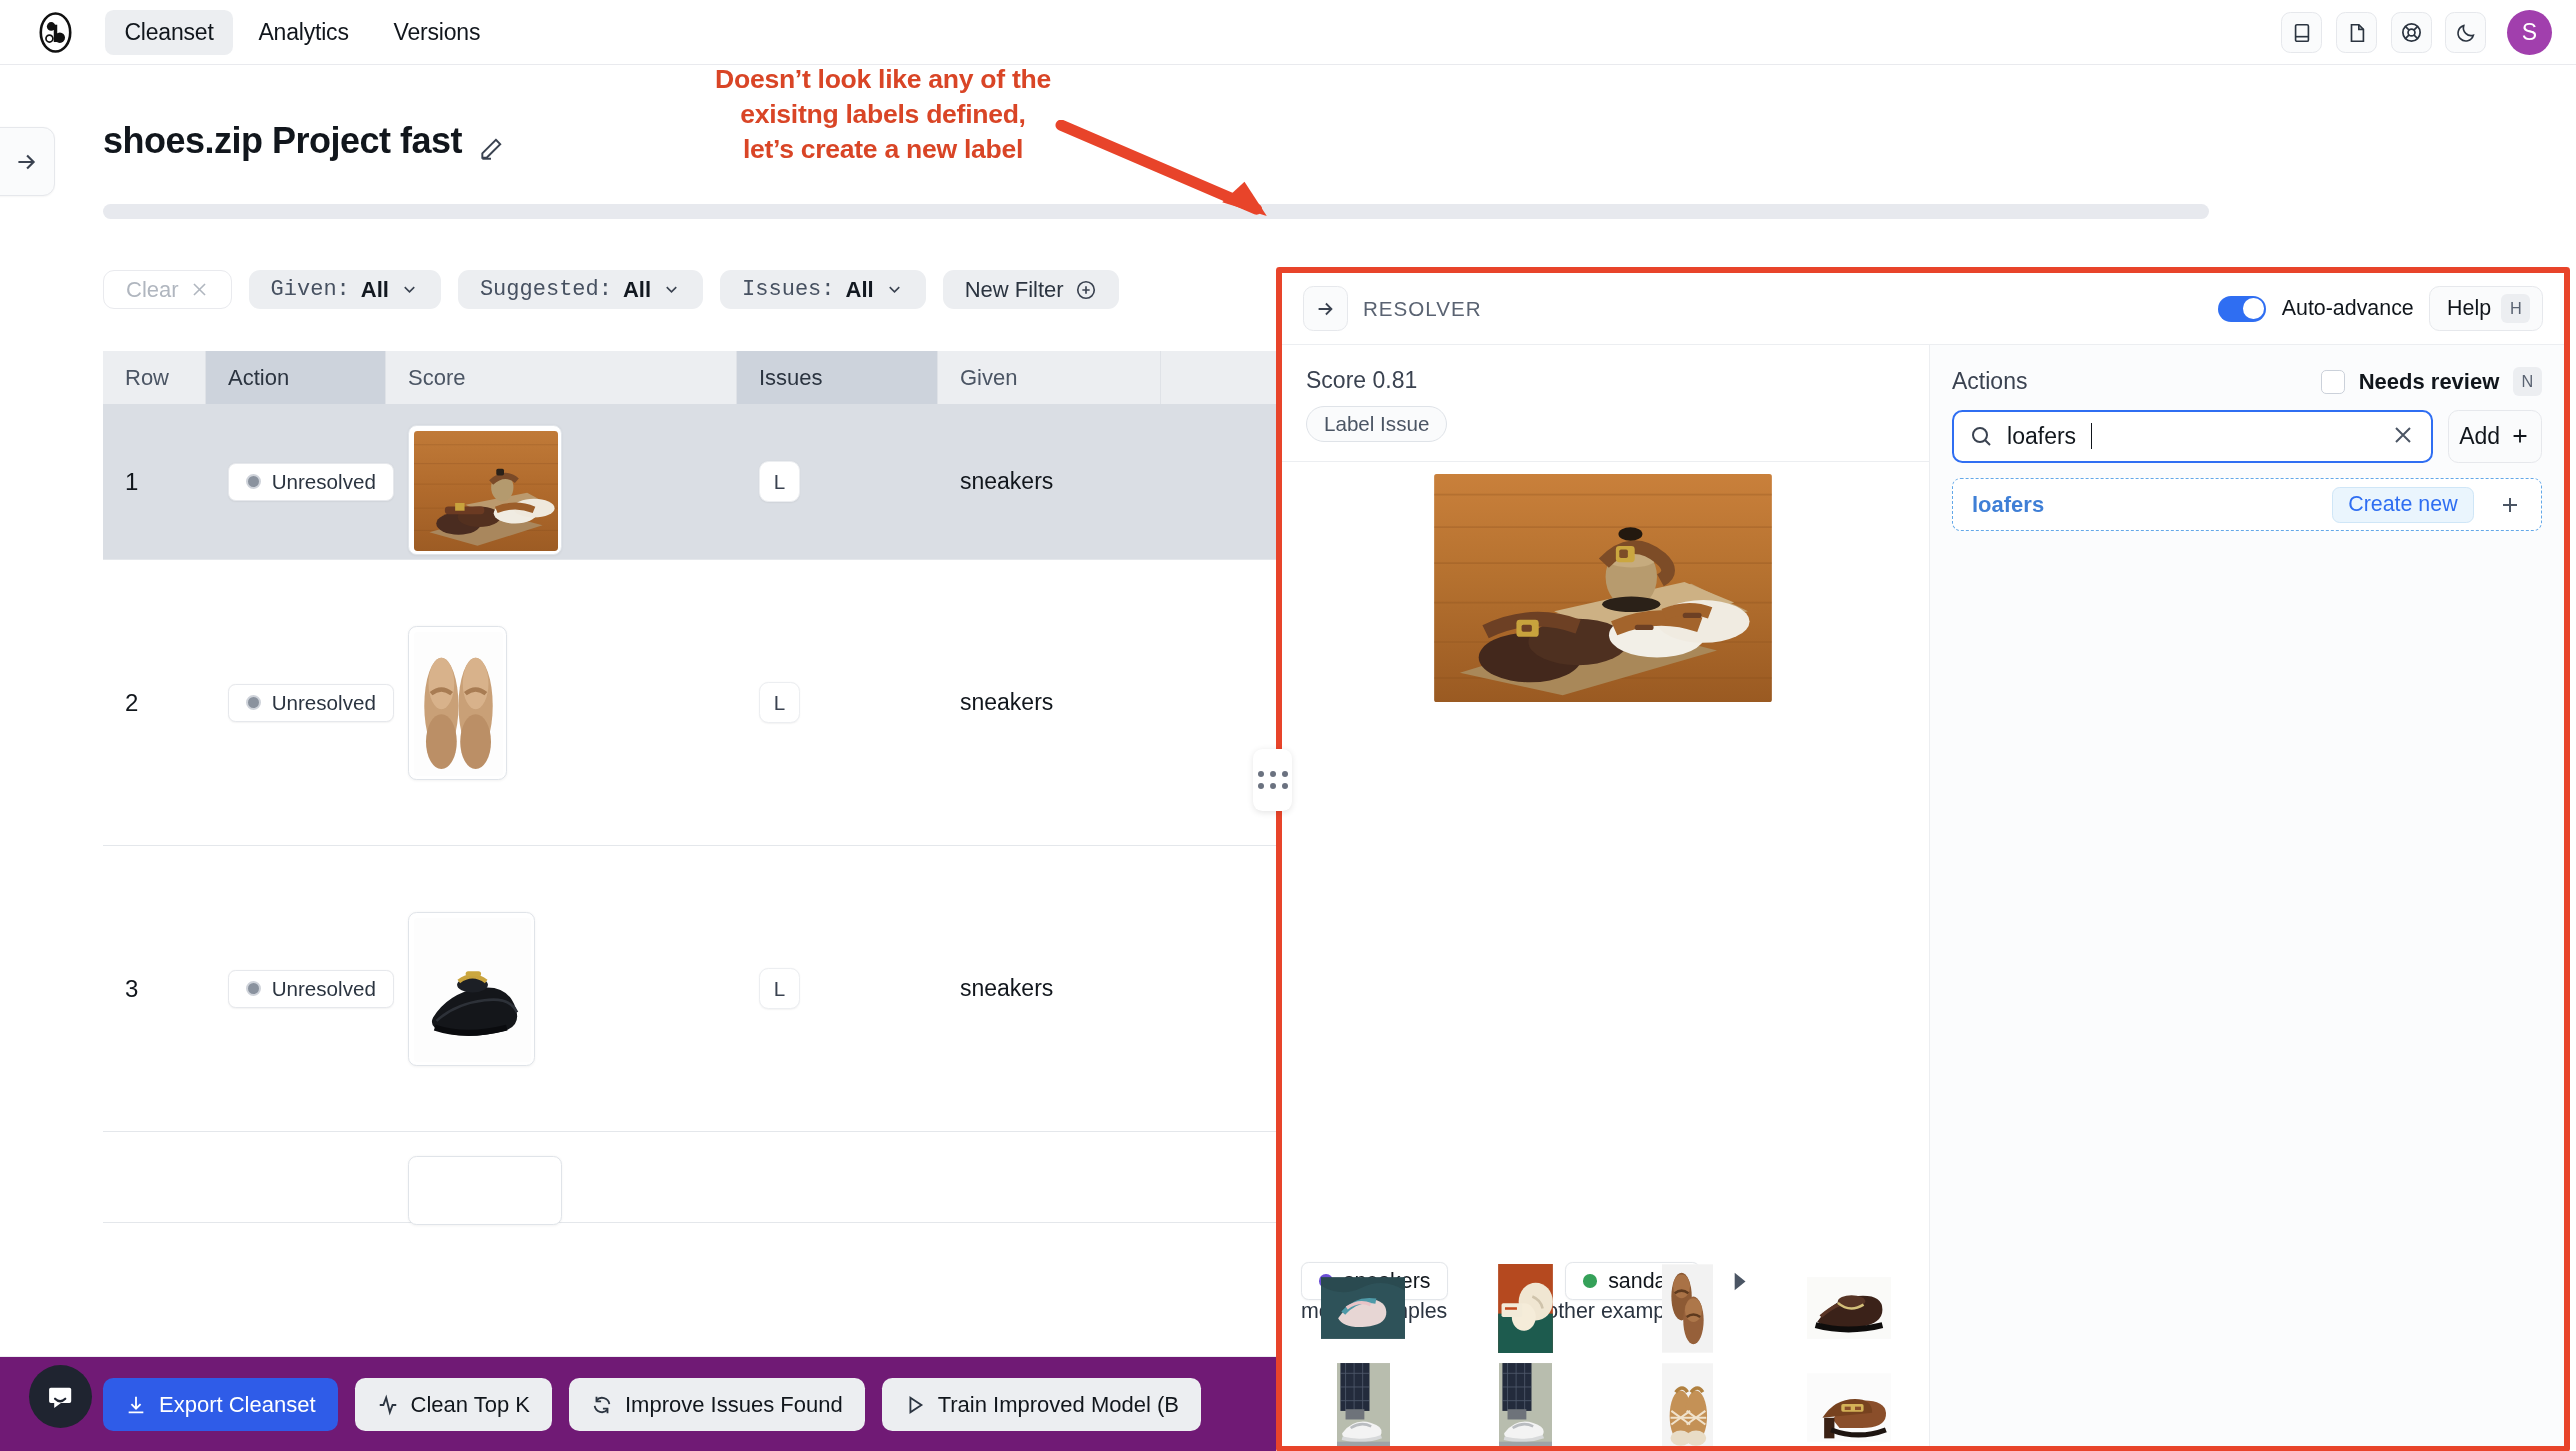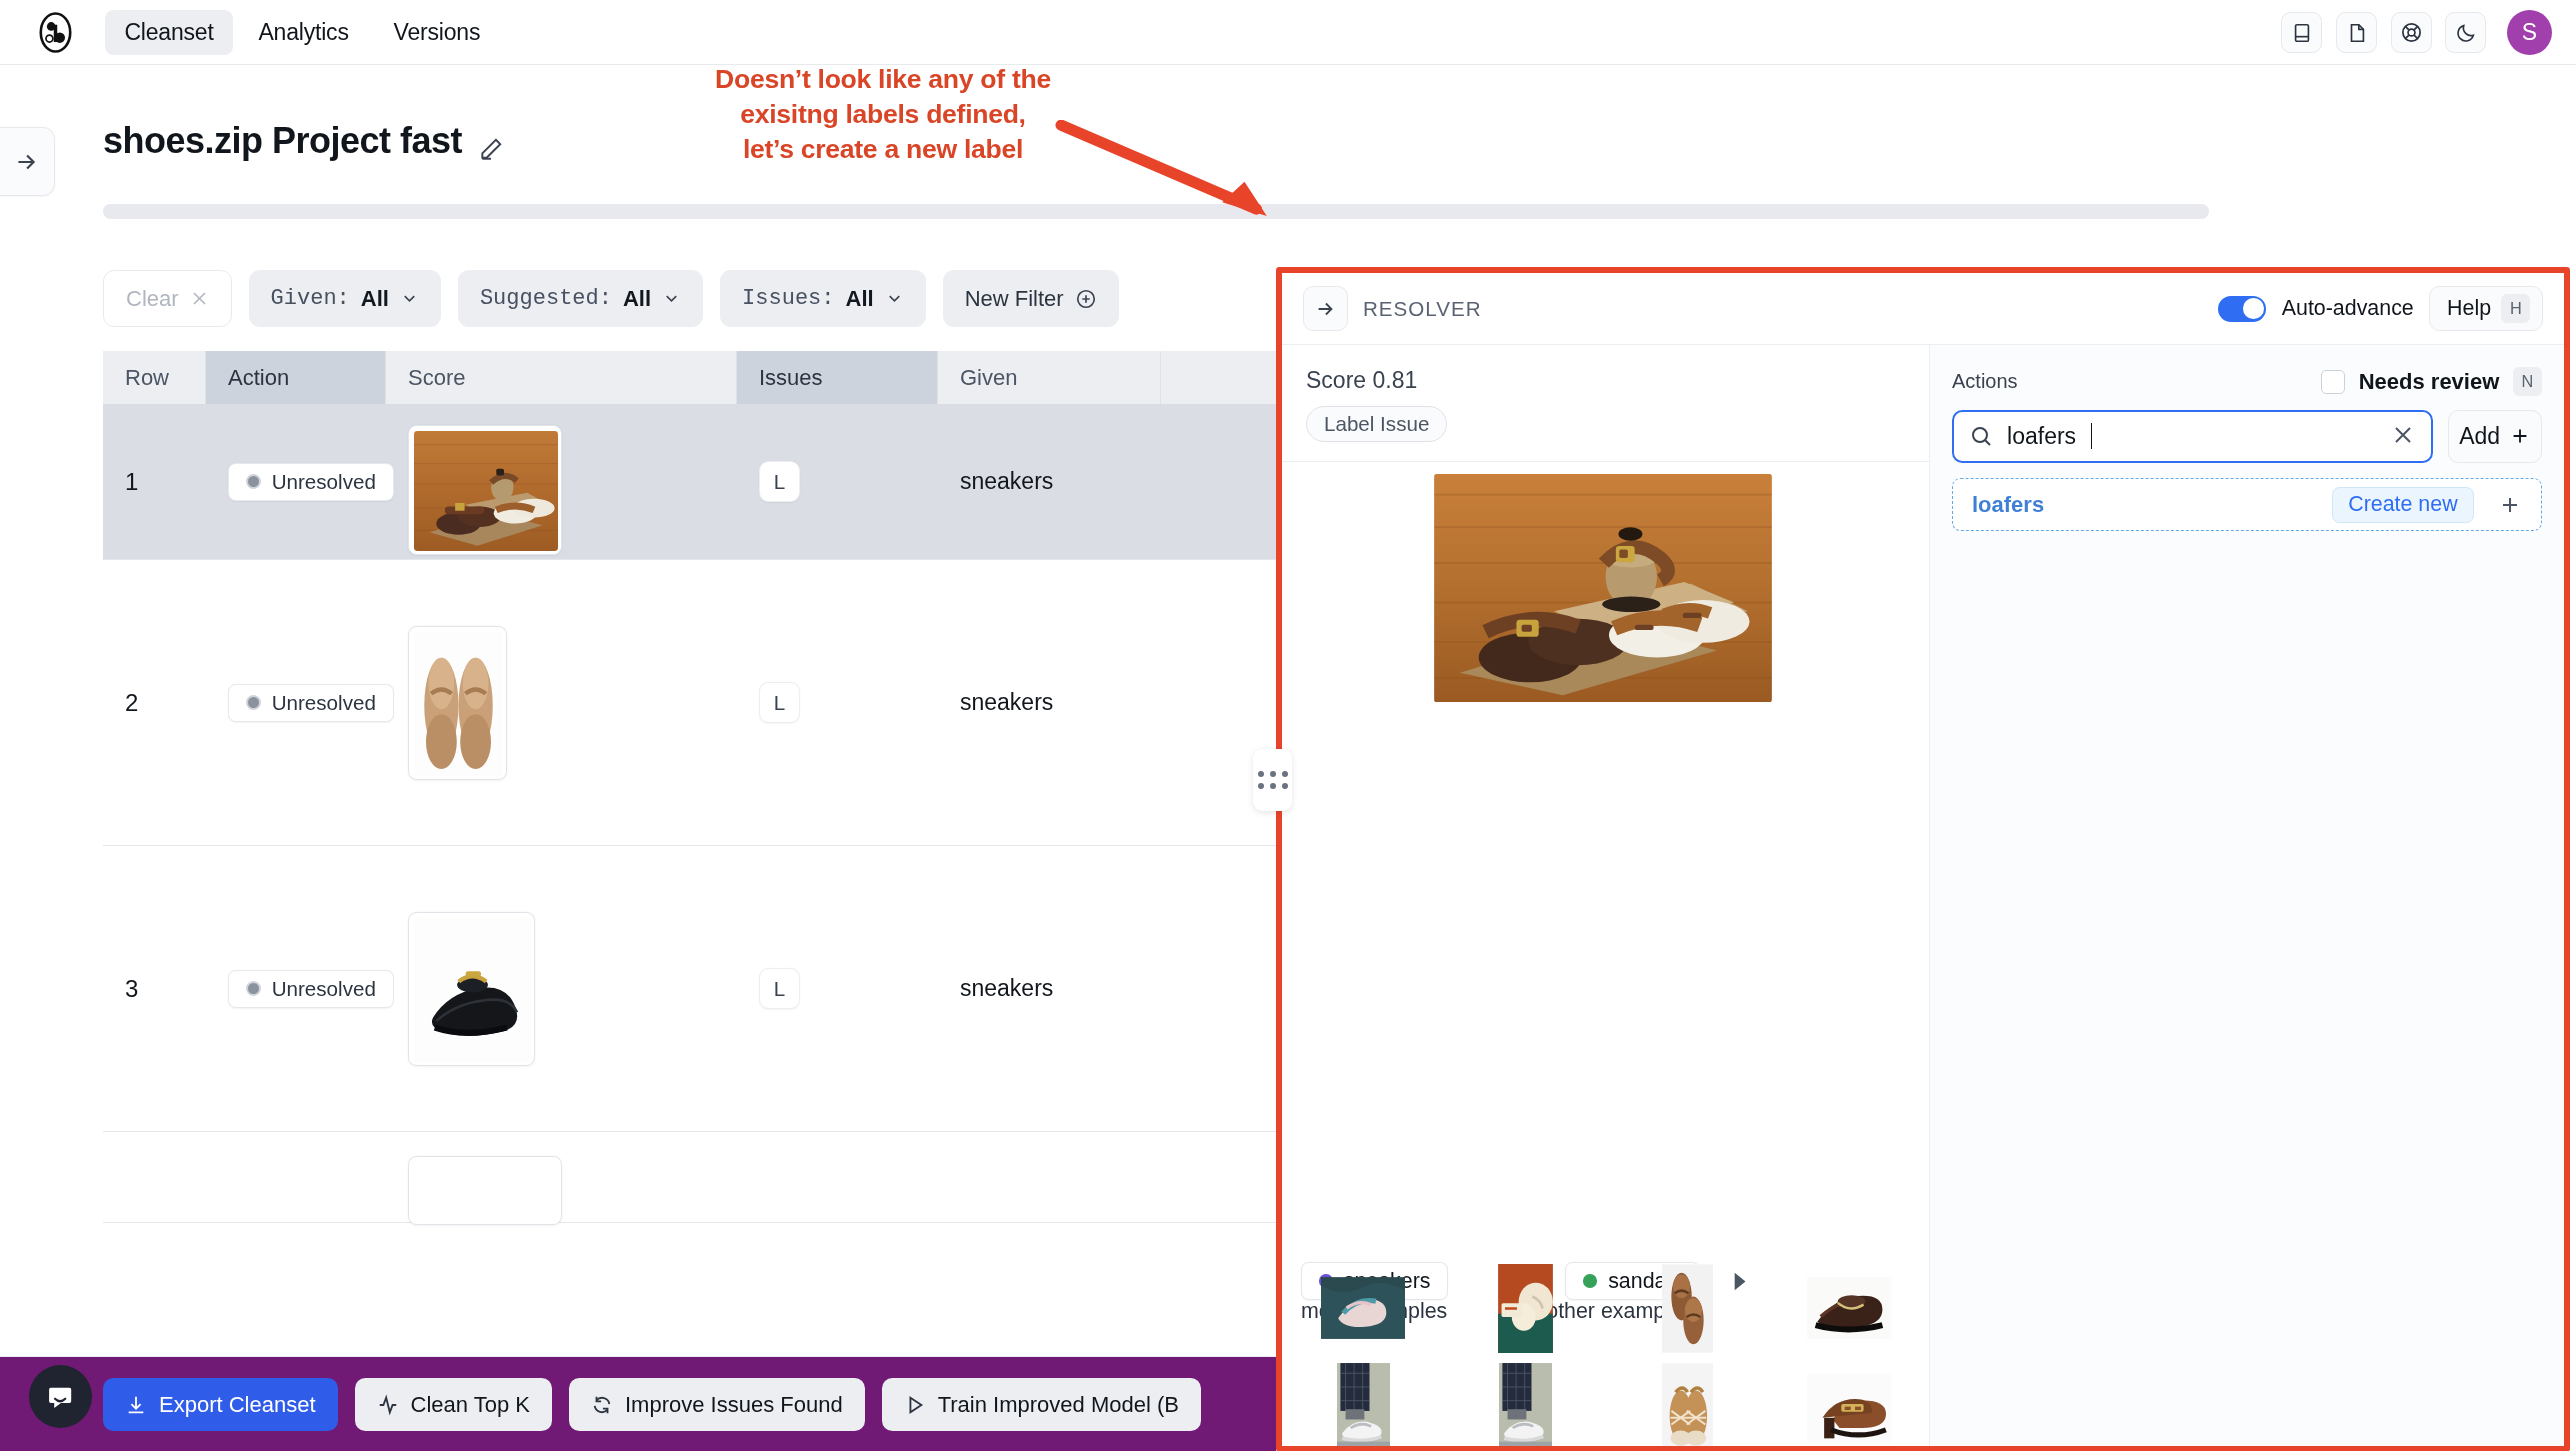--- a/index.html
+++ b/index.html
@@ -52,21 +52,21 @@
 
   
   .hscroll-track {
     position:absolute; left:103px; top:204px; width:2106px; height:15.4px;
     background:#e7e9ee; border-radius:7.7px;
   }
 
   
   .filter-bar { position:absolute; left:103px; top:270px; display:flex; align-items:center; gap:17px; }
   .chip {
-    height:57px; display:flex; align-items:center; gap:11px; padding:0 22px;
+    height:39px; display:flex; align-items:center; gap:11px; padding:0 22px;
     border-radius:11px; background:#eceef1; font-size:22px; color:#2b3440; cursor:pointer;
     white-space:nowrap;
   }
   .chip.ghost { background:#fff; border:0.9px solid #e9eaee; color:#b0b6bf; }
   .chip .lbl { color:#475161;font-family:Liberation Mono, monospace; }
   .chip .val { font-weight:bold; color:#121820; }
   .chev { display:inline-block; }
 
   
   .table { position:absolute; left:103px; top:351px; width:2106px; }
@@ -177,21 +177,21 @@
   .thumbs-grid {
     position:absolute; left:0; bottom:-6.9px; width:648px; height:199px;
     display:grid; grid-template-columns:repeat(4,1fr); grid-template-rows:repeat(2,99px);
     align-items:center; justify-items:center;
   }
   .tcell { display:flex; align-items:center; justify-content:center; }
 
   .actions-head {
     display:flex; align-items:center; padding:22px 22px 0 22px;
   }
-  .actions-title { font-size:20px; color:#3a4250; }
+  .actions-title { font-size:23px; color:#3a4250; }
   .actions-right { margin-left:auto; display:flex; align-items:center; gap:13.7px; }
   .chkbox { width:24px; height:24px; border:1.7px solid #cbd1da; border-radius:5.1px; background:#fff; cursor:pointer; }
   .needs-txt { font-size:22px; color:#11161c; font-weight:bold; }
   .kbd2 {
     width:29px; height:29px; background:#eceef1; border-radius:6px; display:flex;
     align-items:center; justify-content:center; font-size:16.3px; color:#5a6372;
   }
   .search-row { display:flex; align-items:center; gap:15.4px; padding:13.7px 22px 0 22px; }
   .search-box {
     flex:1; height:53px; border:2.6px solid #2f6ef2; border-radius:10.3px; background:#fff;

